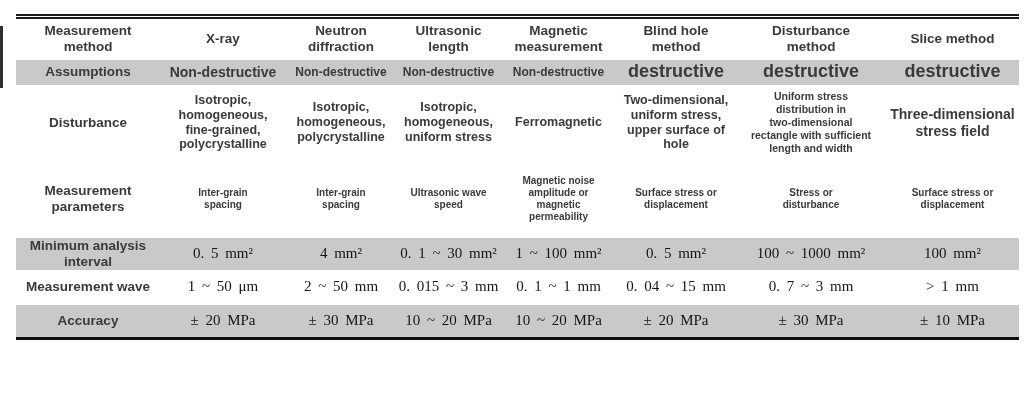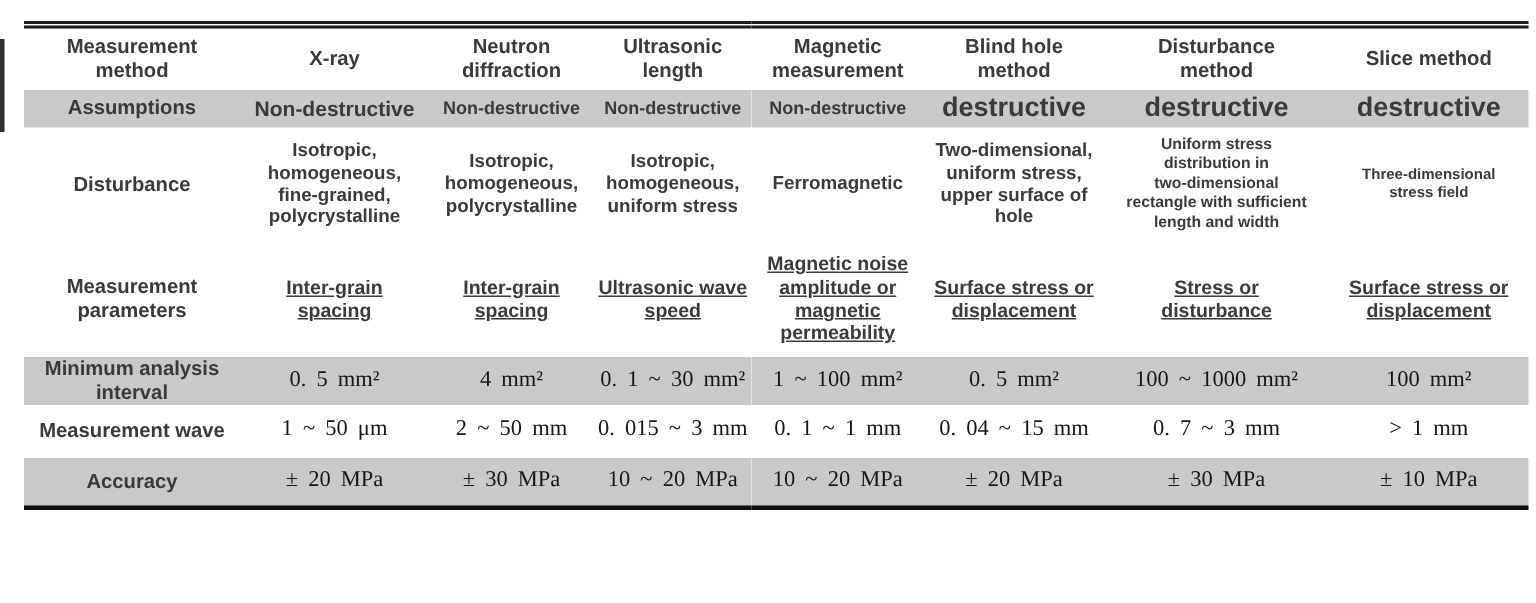--- a/index.html
+++ b/index.html
@@ -53,23 +53,23 @@
   tr.r-depth       { height: 35px; }
   tr.r-accuracy    { height: 34px; padding-left: 28px; }
   
   tr.r-properties td { font-size: 18px; }
   tr.r-properties td:nth-child(2) { font-size: 14px; }
   tr.r-properties td:nth-child(3),
   tr.r-properties td:nth-child(4),
   tr.r-properties td:nth-child(5) { font-size: 12px; }
   tr.r-assumptions td { font-size: 12.5px; }
   tr.r-assumptions td:nth-child(7) { font-size: 10.5px; line-height: 1.25; }
-  tr.r-assumptions td:nth-child(8) { font-size: 10px; }
+  tr.r-assumptions td:nth-child(8) { font-size: 14px; }
   tr.r-residual td { font-size: 13px; }
-  tr.r-params td   { font-size: 13px; text-decoration: underline; }
+  tr.r-params td   { font-size: 10px; }
   
   td.num {
     font-family: Liberation Serif, serif;
     font-weight: 400;
     font-size: 15px;
     color: #151515;
     word-spacing: 3px;
     white-space: nowrap;
   }
 </style>

